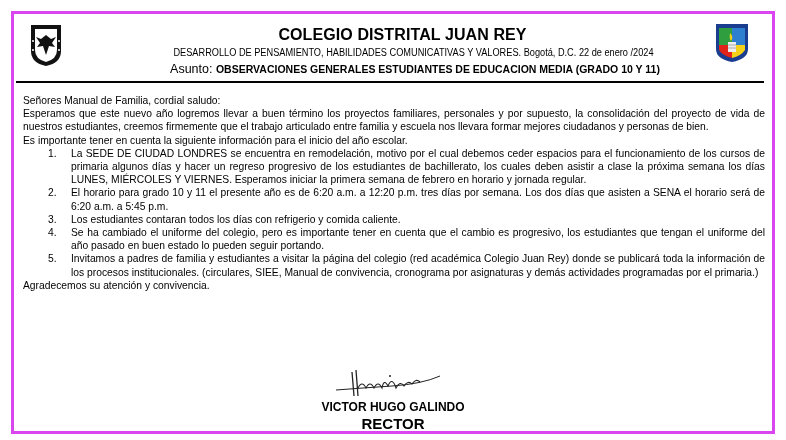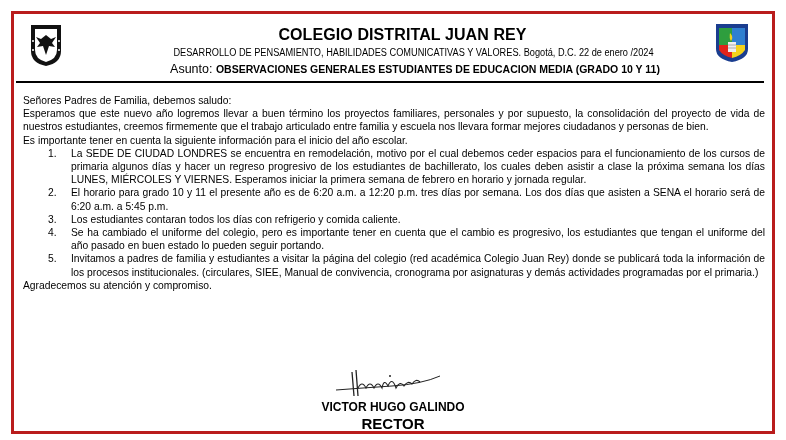--- a/index.html
+++ b/index.html
@@ -1,19 +1,19 @@
 <!DOCTYPE html>
 <html><head>
   <meta charset="utf-8">
   <style>
     html, body { margin:0; padding:0; background:#ffffff; }
     body { width:786px; height:440px; position:relative; overflow:hidden;
            font-family:"Liberation Sans", sans-serif; color:#000; }
     .frame { position:absolute; left:11px; top:11px; width:758px; height:417px;
-             border:3px solid #b91c1c; background:#fff; }
+             border:3px solid #d946ef; background:#fff; }
     .logo-left { position:absolute; left:15px; top:9px; width:34px; height:44px; }
     .logo-right { position:absolute; left:701px; top:9px; width:34px; height:40px; }
     .hdr-title { position:absolute; left:0; width:758px; top:12px; text-align:center;
                  font-size:16px; font-weight:bold; letter-spacing:0.1px; padding-left:19px; box-sizing:border-box;}
     .hdr-sub { position:absolute; left:0; width:758px; top:33px; text-align:center;
                font-size:10px; padding-left:38px; box-sizing:border-box; transform:scaleX(0.92); transform-origin:55% 0;}
     .hdr-subject { position:absolute; left:0; width:758px; top:48px; text-align:center;
                    font-size:12.5px; padding-left:44px; box-sizing:border-box; }
     .hdr-subject b { font-size:10.5px; font-weight:bold; }
     .divider { position:absolute; left:2px; top:67px; width:748px; height:1.5px; background:#000; }
@@ -66,31 +66,31 @@
       <path d="M15 10 Q19 14 16 18 Q14 15 15 10 Z" fill="#f4d21a"></path>
       <rect x="13" y="19" width="8" height="10" fill="#eee"></rect>
       <line x1="13" y1="22" x2="21" y2="22" stroke="#999" stroke-width="0.8"></line>
       <line x1="13" y1="25" x2="21" y2="25" stroke="#999" stroke-width="0.8"></line>
     </svg>
   </div>
 
   <div class="divider"></div>
 
   <div class="body">
-    <p>Señores Padres de Familia, debemos saludo:</p>
+    <p>Señores Manual de Familia, cordial saludo:</p>
     <p class="just">Esperamos que este nuevo año logremos llevar a buen término los proyectos familiares, personales y por supuesto, la consolidación del proyecto de vida de nuestros estudiantes, creemos firmemente que el trabajo articulado entre familia y escuela nos llevara formar mejores ciudadanos y personas de bien.</p>
     <p>Es importante tener en cuenta la siguiente información para el inicio del año escolar.</p>
     <ol>
       <li><span class="num">1.</span><span>La SEDE DE CIUDAD LONDRES se encuentra en remodelación, motivo por el cual debemos ceder espacios para el funcionamiento de los cursos de primaria algunos días y hacer un regreso progresivo de los estudiantes de bachillerato, los cuales deben asistir a clase la próxima semana los días LUNES, MIÉRCOLES Y VIERNES. Esperamos iniciar la primera semana de febrero en horario y jornada regular.</span></li>
       <li><span class="num">2.</span><span>El horario para grado 10 y 11 el presente año es de 6:20 a.m. a 12:20 p.m. tres días por semana. Los dos días que asisten a SENA el horario será de 6:20 a.m. a 5:45 p.m.</span></li>
       <li><span class="num">3.</span><span>Los estudiantes contaran todos los días con refrigerio y comida caliente.</span></li>
       <li><span class="num">4.</span><span>Se ha cambiado el uniforme del colegio, pero es importante tener en cuenta que el cambio es progresivo, los estudiantes que tengan el uniforme del año pasado en buen estado lo pueden seguir portando.</span></li>
       <li><span class="num">5.</span><span>Invitamos a padres de familia y estudiantes a visitar la página del colegio (red académica Colegio Juan Rey) donde se publicará toda la información de los procesos institucionales. (circulares, SIEE, Manual de convivencia, cronograma por asignaturas y demás actividades programadas por el primaria.)</span></li>
     </ol>
-    <p>Agradecemos su atención y compromiso.</p>
+    <p>Agradecemos su atención y convivencia.</p>
   </div>
 
   <div class="sig">
     <svg width="110" height="34" viewBox="0 0 110 34">
       <path d="M4 24 Q30 22 60 20 T108 10" stroke="#222" stroke-width="1" fill="none"></path>
       <path d="M20 6 L22 30 M24 4 L26 30" stroke="#222" stroke-width="1.3" fill="none"></path>
       <path d="M26 22 Q30 14 34 22 Q38 14 42 22 Q46 14 50 22 Q52 12 56 20 Q60 10 64 22 Q68 14 72 20 Q76 14 80 18 Q84 12 88 16" stroke="#222" stroke-width="1.1" fill="none"></path>
       <circle cx="58" cy="10" r="1" fill="#222"></circle>
     </svg>
   </div>

